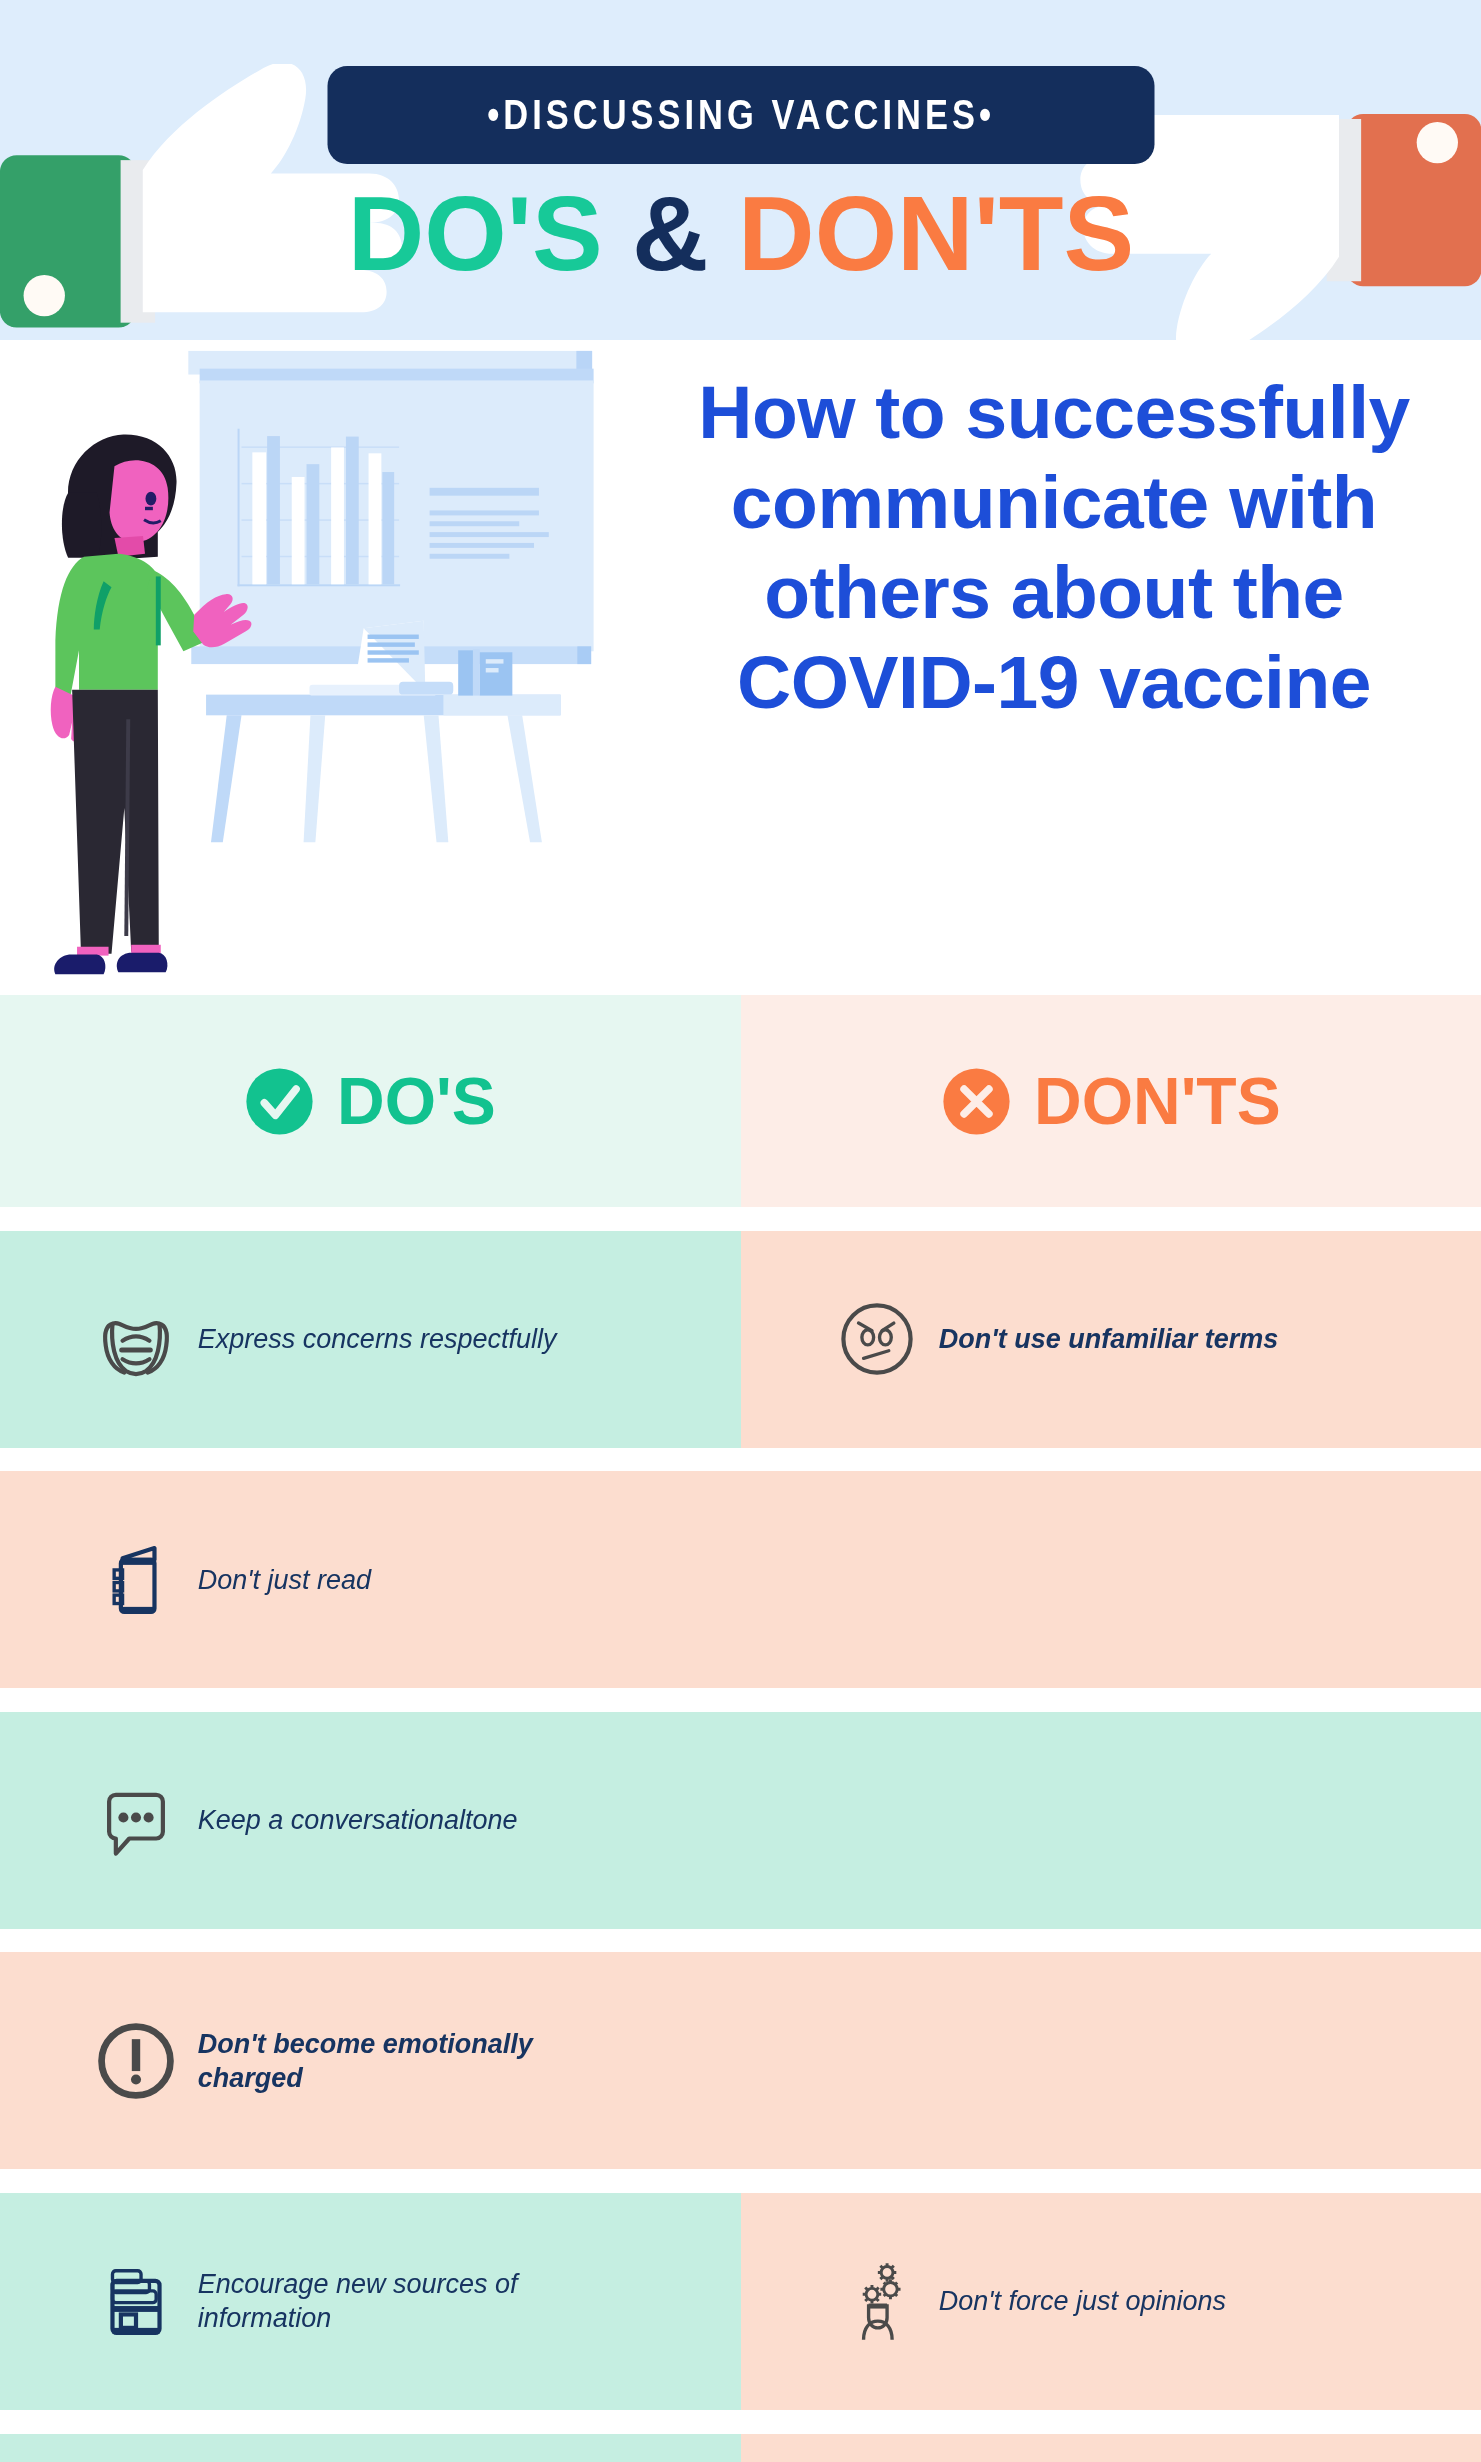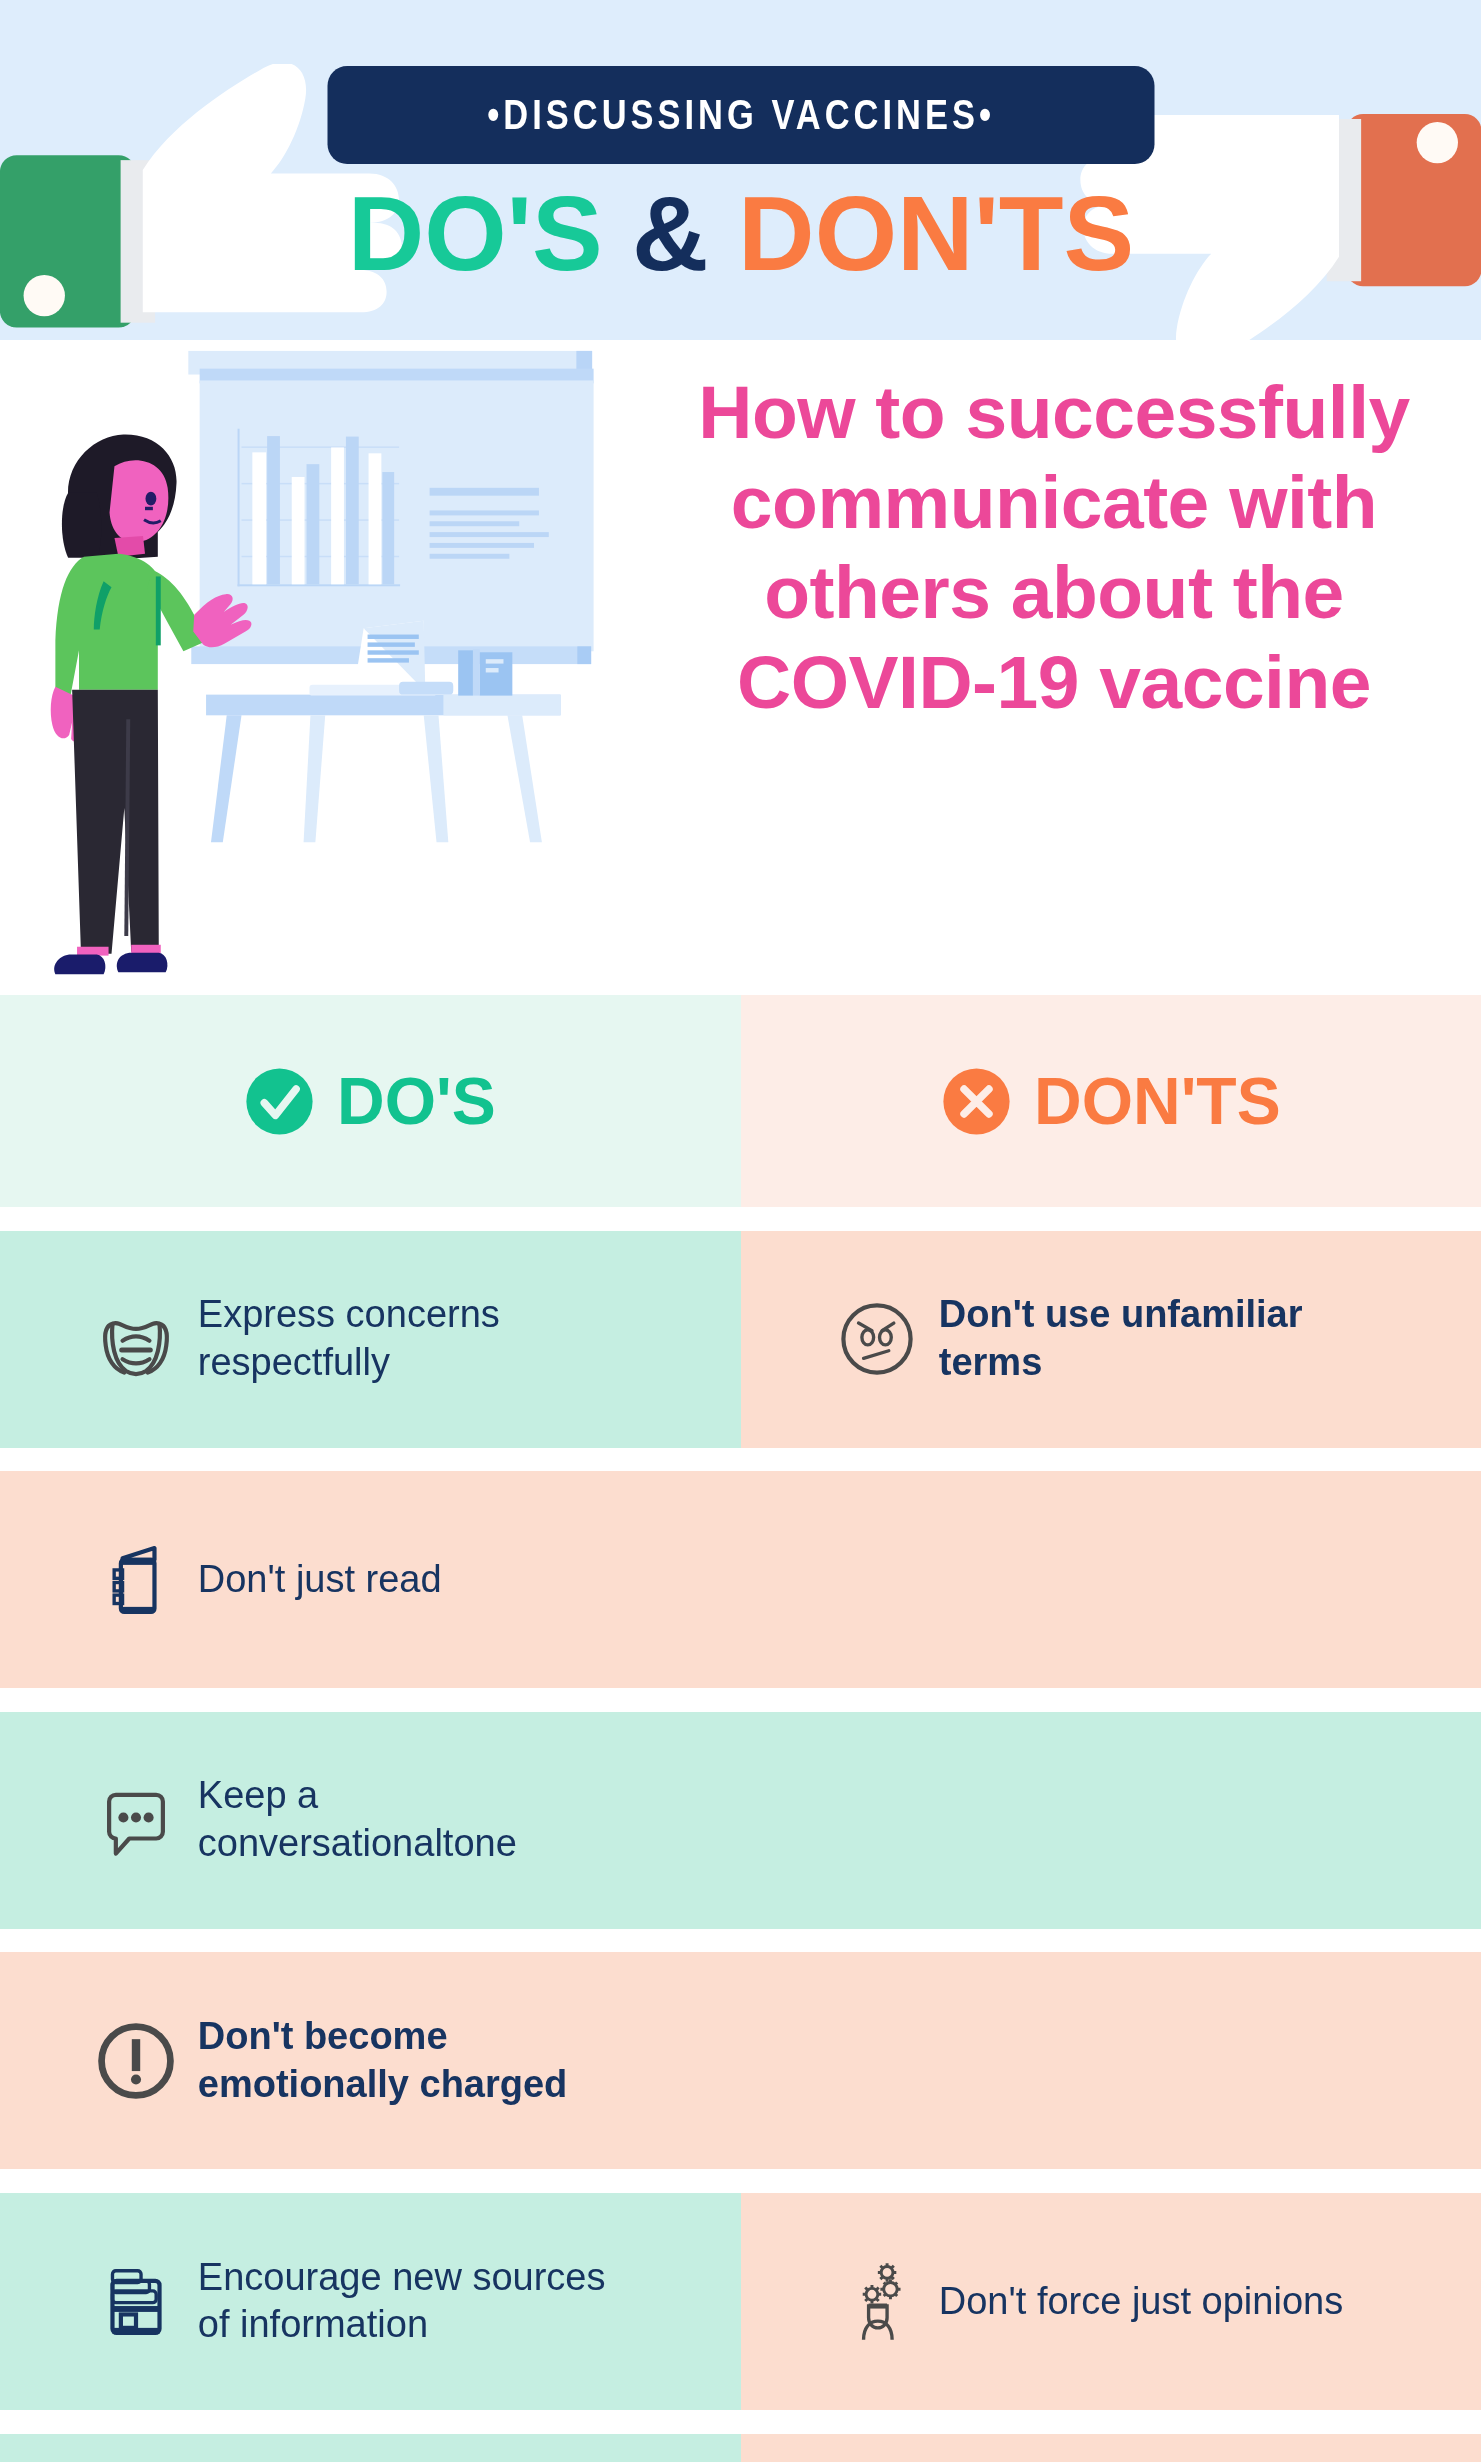--- a/index.html
+++ b/index.html
@@ -66,21 +66,21 @@
   }
   .illus { position:absolute; left:9.8px; top:4.9px; width:660px; height:650px; }
   .intro-title {
     position:absolute;
     left:655px; top:27px;
     width:798px;
     text-align:center;
     font-size:75px;
     line-height:1.20;
     font-weight:700;
-    color:#ec4899;
+    color:#1d4ed8;
     letter-spacing:-0.5px;
   }
 
   
   .table { position:relative; width:1482px; background:#ffffff; }
 
   .col-heads { display:flex; width:1482px; height:212px; }
   .head-cell {
     flex:1 1 50%;
     display:flex; align-items:center; justify-content:center;
@@ -96,26 +96,27 @@
   .row { display:flex; width:1482px; height:217px; margin-top:23.6px; }
   .cell {
     flex:1 1 50%;
     display:flex; align-items:center;
     padding:0 29.5px;
   }
   .cell-do   { background:#C5EEE1; justify-content:flex-start; padding-left:84px; }
   .cell-dont { background:#FCDDCF; justify-content:flex-start; padding-left:84px; }
   .cell-icon { flex:0 0 auto; width:103px; height:103px; display:flex; align-items:center; justify-content:center; }
   .cell-text {
-    font-size:38px;
+    font-size:27px;
     line-height:1.26;
     font-weight:400;
     color:#173461;
     padding-left:10.8px;
     max-width:443px;
+    font-style:italic;
   }
   .cell-text.bold { font-weight:700; }
 </style>
 </head>
 <body>
 
 <div class="header">
 
   <svg class="thumb-left" viewBox="0 0 1080 560">
     <rect x="10" y="185" width="275" height="350" rx="34" fill="#34A069"></rect>

